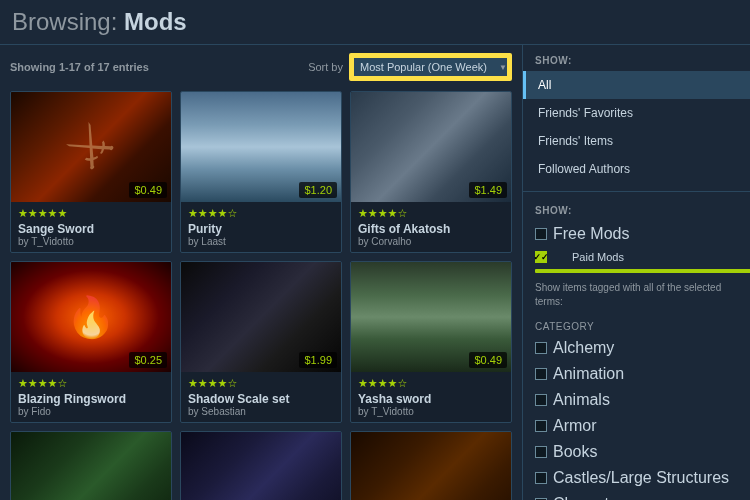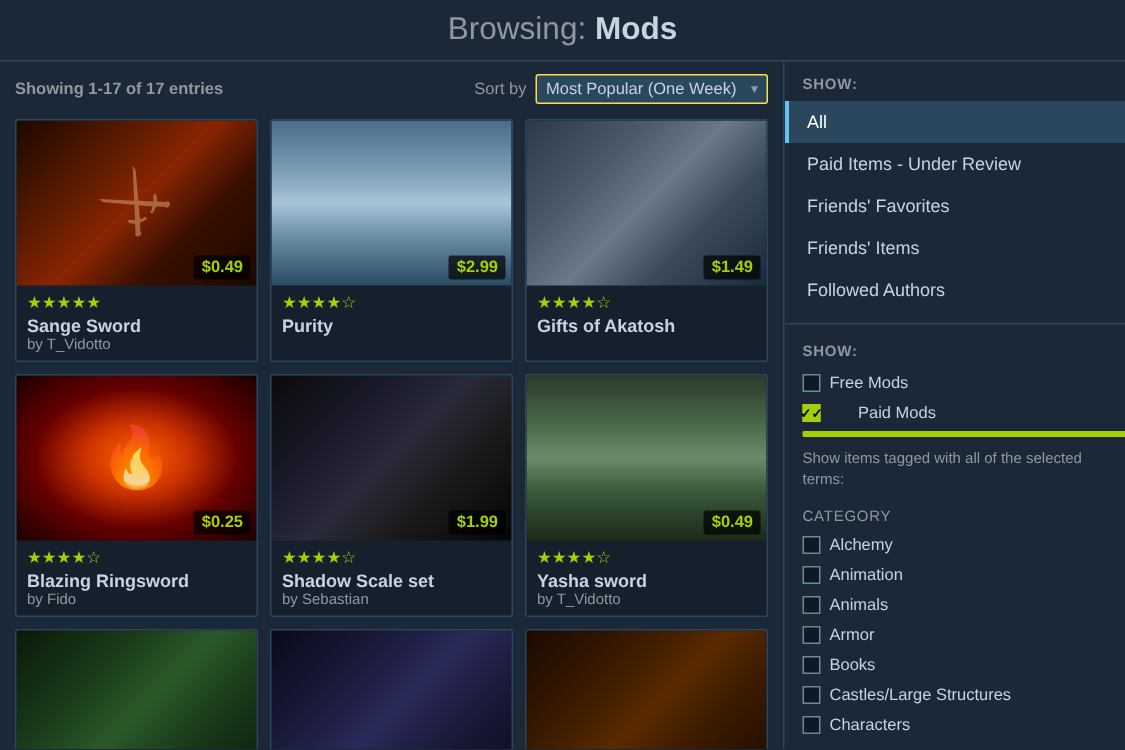--- a/index.html
+++ b/index.html
@@ -13,23 +13,22 @@
       font-size: 12px;
     }
 
     
     .page-header {
       background: #1b2838;
       padding: 8px 12px;
       border-bottom: 1px solid #2a475e;
     }
     .page-title {
-      font-size: 21px;
-      color: #c6d4df;
-      text-align: center;
+      font-size: 24px;
+      color: #c6d4df;
     }
     .page-title span.browsing {
       color: #8f98a0;
       font-weight: normal;
     }
     .page-title span.section {
       color: #c6d4df;
       font-weight: bold;
     }
 
@@ -64,21 +63,21 @@
       align-items: center;
       gap: 6px;
     }
     .sort-label {
       color: #8f98a0;
       font-size: 11px;
     }
     .sort-dropdown {
       background: #2a475e;
       color: #c6d4df;
-      border: 1px solid #fde047;
+      border: 5px solid #fde047;
       padding: 3px 20px 3px 6px;
       font-size: 11px;
       border-radius: 2px;
       cursor: pointer;
       appearance: none;
       position: relative;
     }
     .sort-wrapper {
       position: relative;
       display: inline-block;
@@ -166,21 +165,21 @@
       opacity: 0.8;
     }
 
     .price-badge {
       position: absolute;
       bottom: 4px;
       right: 4px;
       background: rgba(0,0,0,0.7);
       color: #a4d007;
       font-size: 11px;
-      font-weight: bold;
+      font-weight: normal;
       padding: 2px 5px;
       border-radius: 2px;
     }
 
     .mod-info {
       padding: 5px 7px;
     }
     .mod-stars {
       color: #a4d007;
       font-size: 11px;
@@ -241,21 +240,21 @@
       padding: 5px 12px;
       letter-spacing: 0.5px;
     }
 
     .checkbox-item {
       display: flex;
       align-items: center;
       padding: 4px 12px;
       gap: 6px;
       cursor: pointer;
-      font-size: 11px;
+      font-size: 16px;
       color: #c6d4df;
     }
     .checkbox-box {
       width: 12px;
       height: 12px;
       border: 1px solid #6a8a9a;
       background: #0e1921;
       flex-shrink: 0;
       display: flex;
       align-items: center;
@@ -349,34 +348,36 @@
         <div class="price-badge">$0.49</div>
       </div>
       <div class="mod-info">
         <div class="mod-stars">★★★★★</div>
         <div class="mod-name">Sange Sword</div>
         <div class="mod-author">by T_Vidotto</div>
       </div>
     </div>
         <div class="mod-card">
       <div class="mod-thumb thumb-purity">
-        <div class="price-badge">$2.99</div>
+        <div class="price-badge">$1.20</div>
       </div>
       <div class="mod-info">
         <div class="mod-stars">★★★★☆</div>
         <div class="mod-name">Purity</div>
+        <div class="mod-author">by Laast</div>
       </div>
     </div>
         <div class="mod-card">
       <div class="mod-thumb thumb-akatosh">
         <div class="price-badge">$1.49</div>
       </div>
       <div class="mod-info">
         <div class="mod-stars">★★★★☆</div>
         <div class="mod-name">Gifts of Akatosh</div>
+        <div class="mod-author">by Corvalho</div>
       </div>
     </div>
         <div class="mod-card">
       <div class="mod-thumb thumb-blazing">
         <div class="price-badge">$0.25</div>
       </div>
       <div class="mod-info">
         <div class="mod-stars">★★★★☆</div>
         <div class="mod-name">Blazing Ringsword</div>
         <div class="mod-author">by Fido</div>
@@ -420,21 +421,20 @@
       </div>
 
     </div>
       </div>
   </div>
 
   <div class="sidebar">
     <div class="sidebar-section-label">SHOW:</div>
 
     <div class="sidebar-item active">All</div>
-    <div class="sidebar-item">Paid Items - Under Review</div>
     <div class="sidebar-item">Friends' Favorites</div>
     <div class="sidebar-item">Friends' Items</div>
     <div class="sidebar-item">Followed Authors</div>
 
     <div class="sidebar-divider"></div>
 
     <div class="sidebar-section-label-2">SHOW:</div>
 
     <div class="checkbox-item">
       <div class="checkbox-box"></div>

